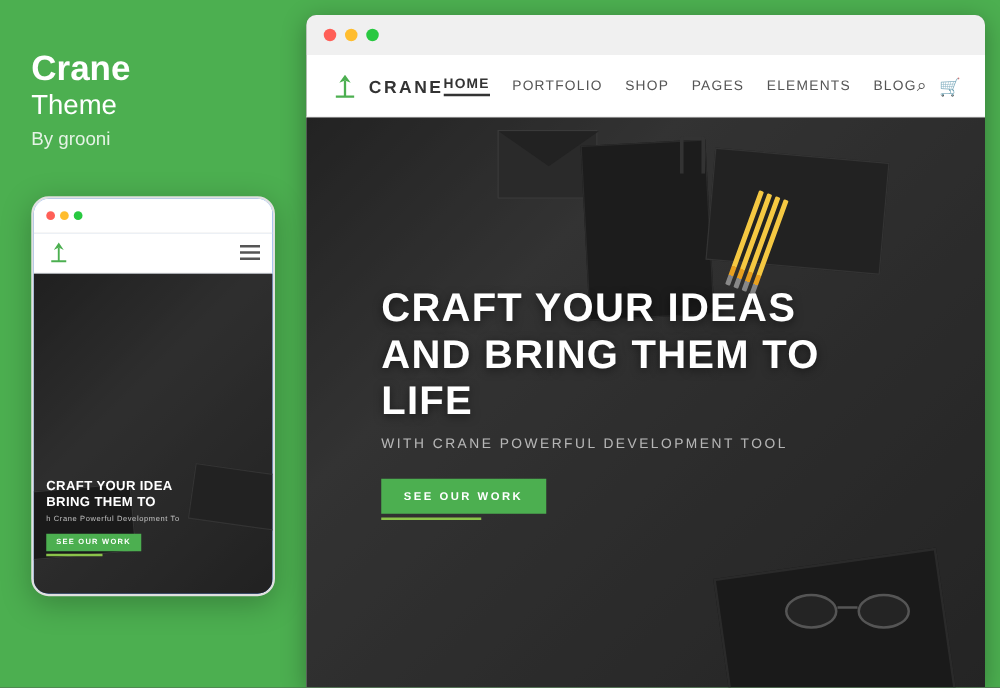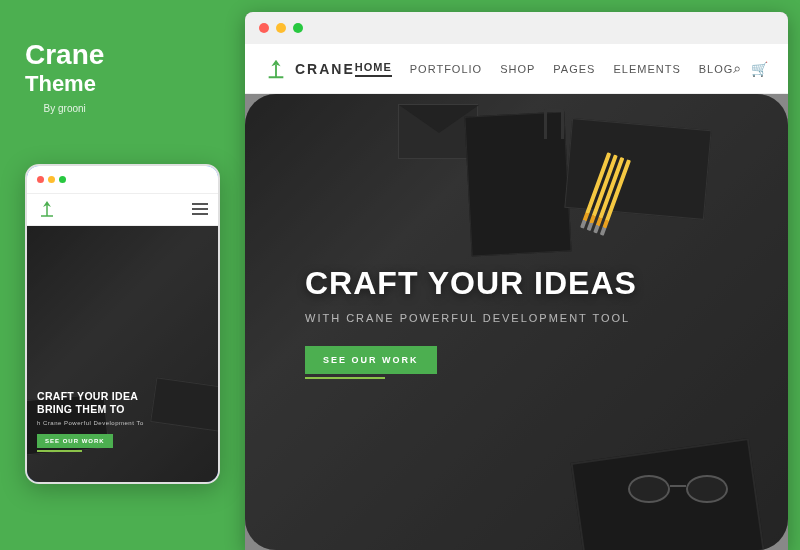--- a/index.html
+++ b/index.html
@@ -25,30 +25,29 @@
 
     .theme-title {
       font-size: 28px;
       font-weight: 800;
       color: #fff;
       line-height: 1.1;
     }
 
     .theme-subtitle {
       font-size: 22px;
-      font-weight: 700;
+      font-weight: 400;
       color: #fff;
       margin-bottom: 6px;
     }
 
     .theme-by {
-      font-size: 10px;
+      font-size: 15px;
       color: rgba(255,255,255,0.85);
-      margin-bottom: 40px;
-      text-align: center;
+      margin-bottom: 27px;
     }
 
     
     .mobile-mockup {
       width: 195px;
       height: 320px;
       background: #3b82f6;
       border-radius: 14px;
       overflow: hidden;
       box-shadow: 0 6px 24px rgba(0,0,0,0.25);
@@ -307,21 +306,20 @@
     
     .site-hero {
       flex: 1;
       position: relative;
       background: linear-gradient(135deg, #3a3a3a 0%, #555 30%, #4a4a4a 60%, #3d3d3d 100%);
       display: flex;
       align-items: center;
       justify-content: flex-start;
       padding: 1px 60px;
       overflow: hidden;
-      border-radius: 31px;
     }
 
     .hero-overlay {
       position: absolute;
       top: 0; left: 0; right: 0; bottom: 0;
       background: rgba(0,0,0,0.4);
     }
 
     
     .stationery-bg {
@@ -607,20 +605,21 @@
           <div class="glasses-right-lens"></div>
         </div>
         <div class="stat-clips">
           <div class="binder-clip"></div>
         </div>
       </div>
       <div class="hero-overlay"></div>
       <div class="hero-text">
         <div class="hero-main-title">
           <div>CRAFT YOUR IDEAS</div>
+          <div>AND BRING THEM TO LIFE</div>
         </div>
         <div class="hero-sub-title">With Crane Powerful Development Tool</div>
         <button class="hero-cta-btn">SEE OUR WORK</button>
         <div class="hero-cta-underline"></div>
       </div>
     </div>
   </div>
 </div>
 
 </body></html>

